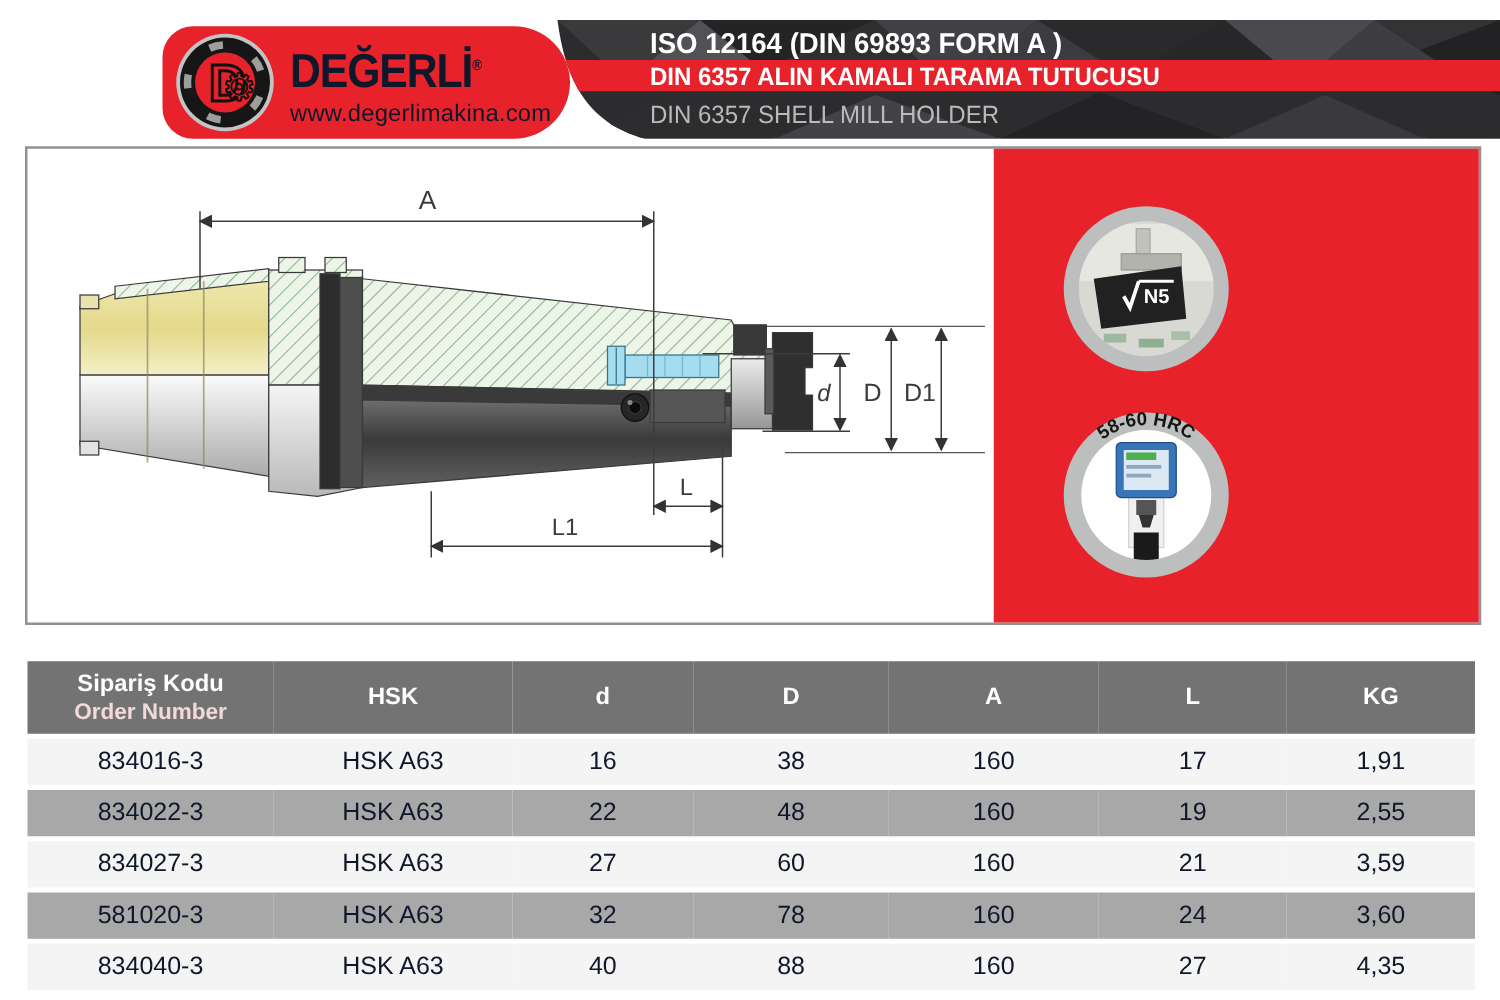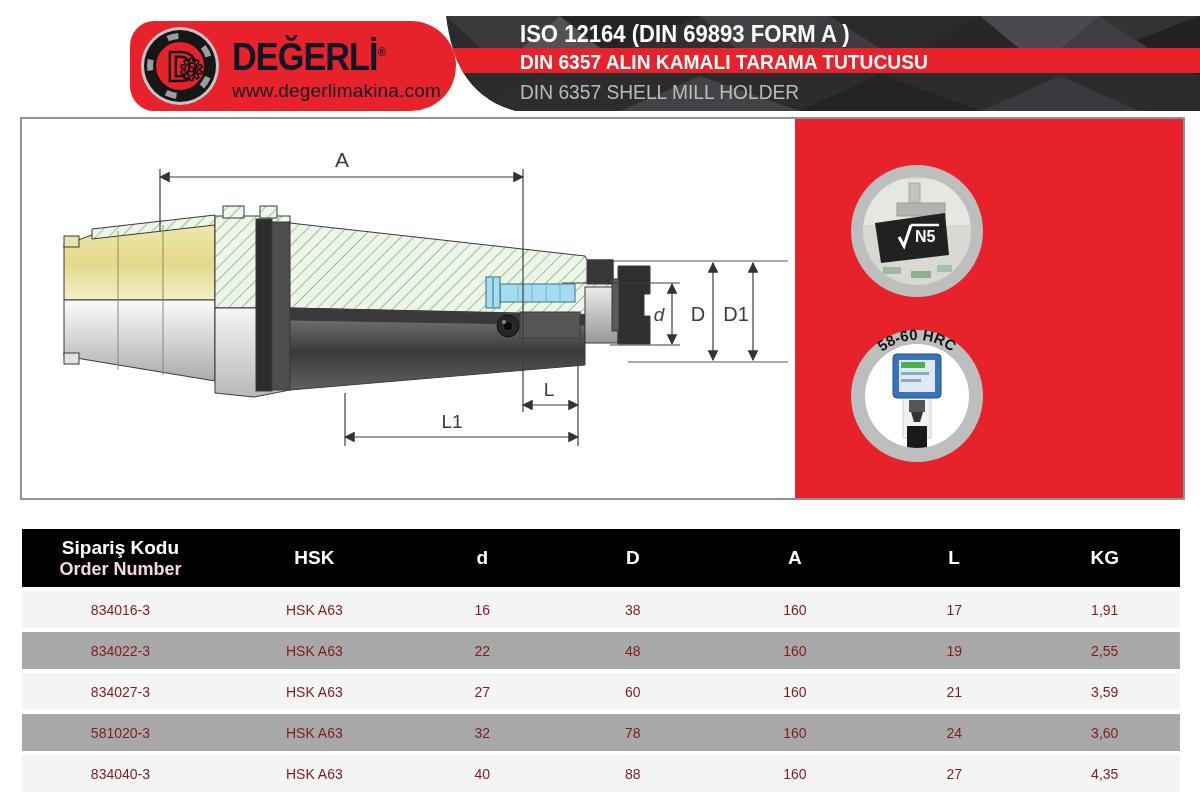--- a/index.html
+++ b/index.html
@@ -31,25 +31,25 @@
               border:2px solid #8f9194;background:#fff;}
   .draw-svg{position:absolute;left:0;top:0;}
   .red-panel{position:absolute;right:0;top:0;width:388px;height:379px;background:#e8222b;}
   .badge{position:absolute;left:52px;}
   .badge1{top:42px;}
   .badge2{top:207px;}
 
   
   .spec-table{position:absolute;left:22px;top:525px;width:1158px;border-collapse:separate;
               border-spacing:0 4px;}
-  .spec-table th{background:#000000;color:#fff;height:58px;vertical-align:middle;text-align:center;
+  .spec-table th{background:#737373;color:#fff;height:58px;vertical-align:middle;text-align:center;
                  font-size:19px;font-weight:bold;padding:0;}
   .th1{font-size:19px;font-weight:bold;line-height:22px;}
   .th2{font-size:18px;font-weight:bold;line-height:20px;color:#f3dada;}
-  .spec-table td{height:37px;text-align:center;vertical-align:middle;font-size:14px;color:#7f1d1d;
+  .spec-table td{height:37px;text-align:center;vertical-align:middle;font-size:20px;color:#0f172a;
                  padding:0;}
   tr.light td{background:#f4f4f4;}
   tr.gray td{background:#a8a8a8;}
 
   text{font-family:"Liberation Sans", sans-serif;}
 </style>
 </head>
 <body>
 
 <div class="page">

